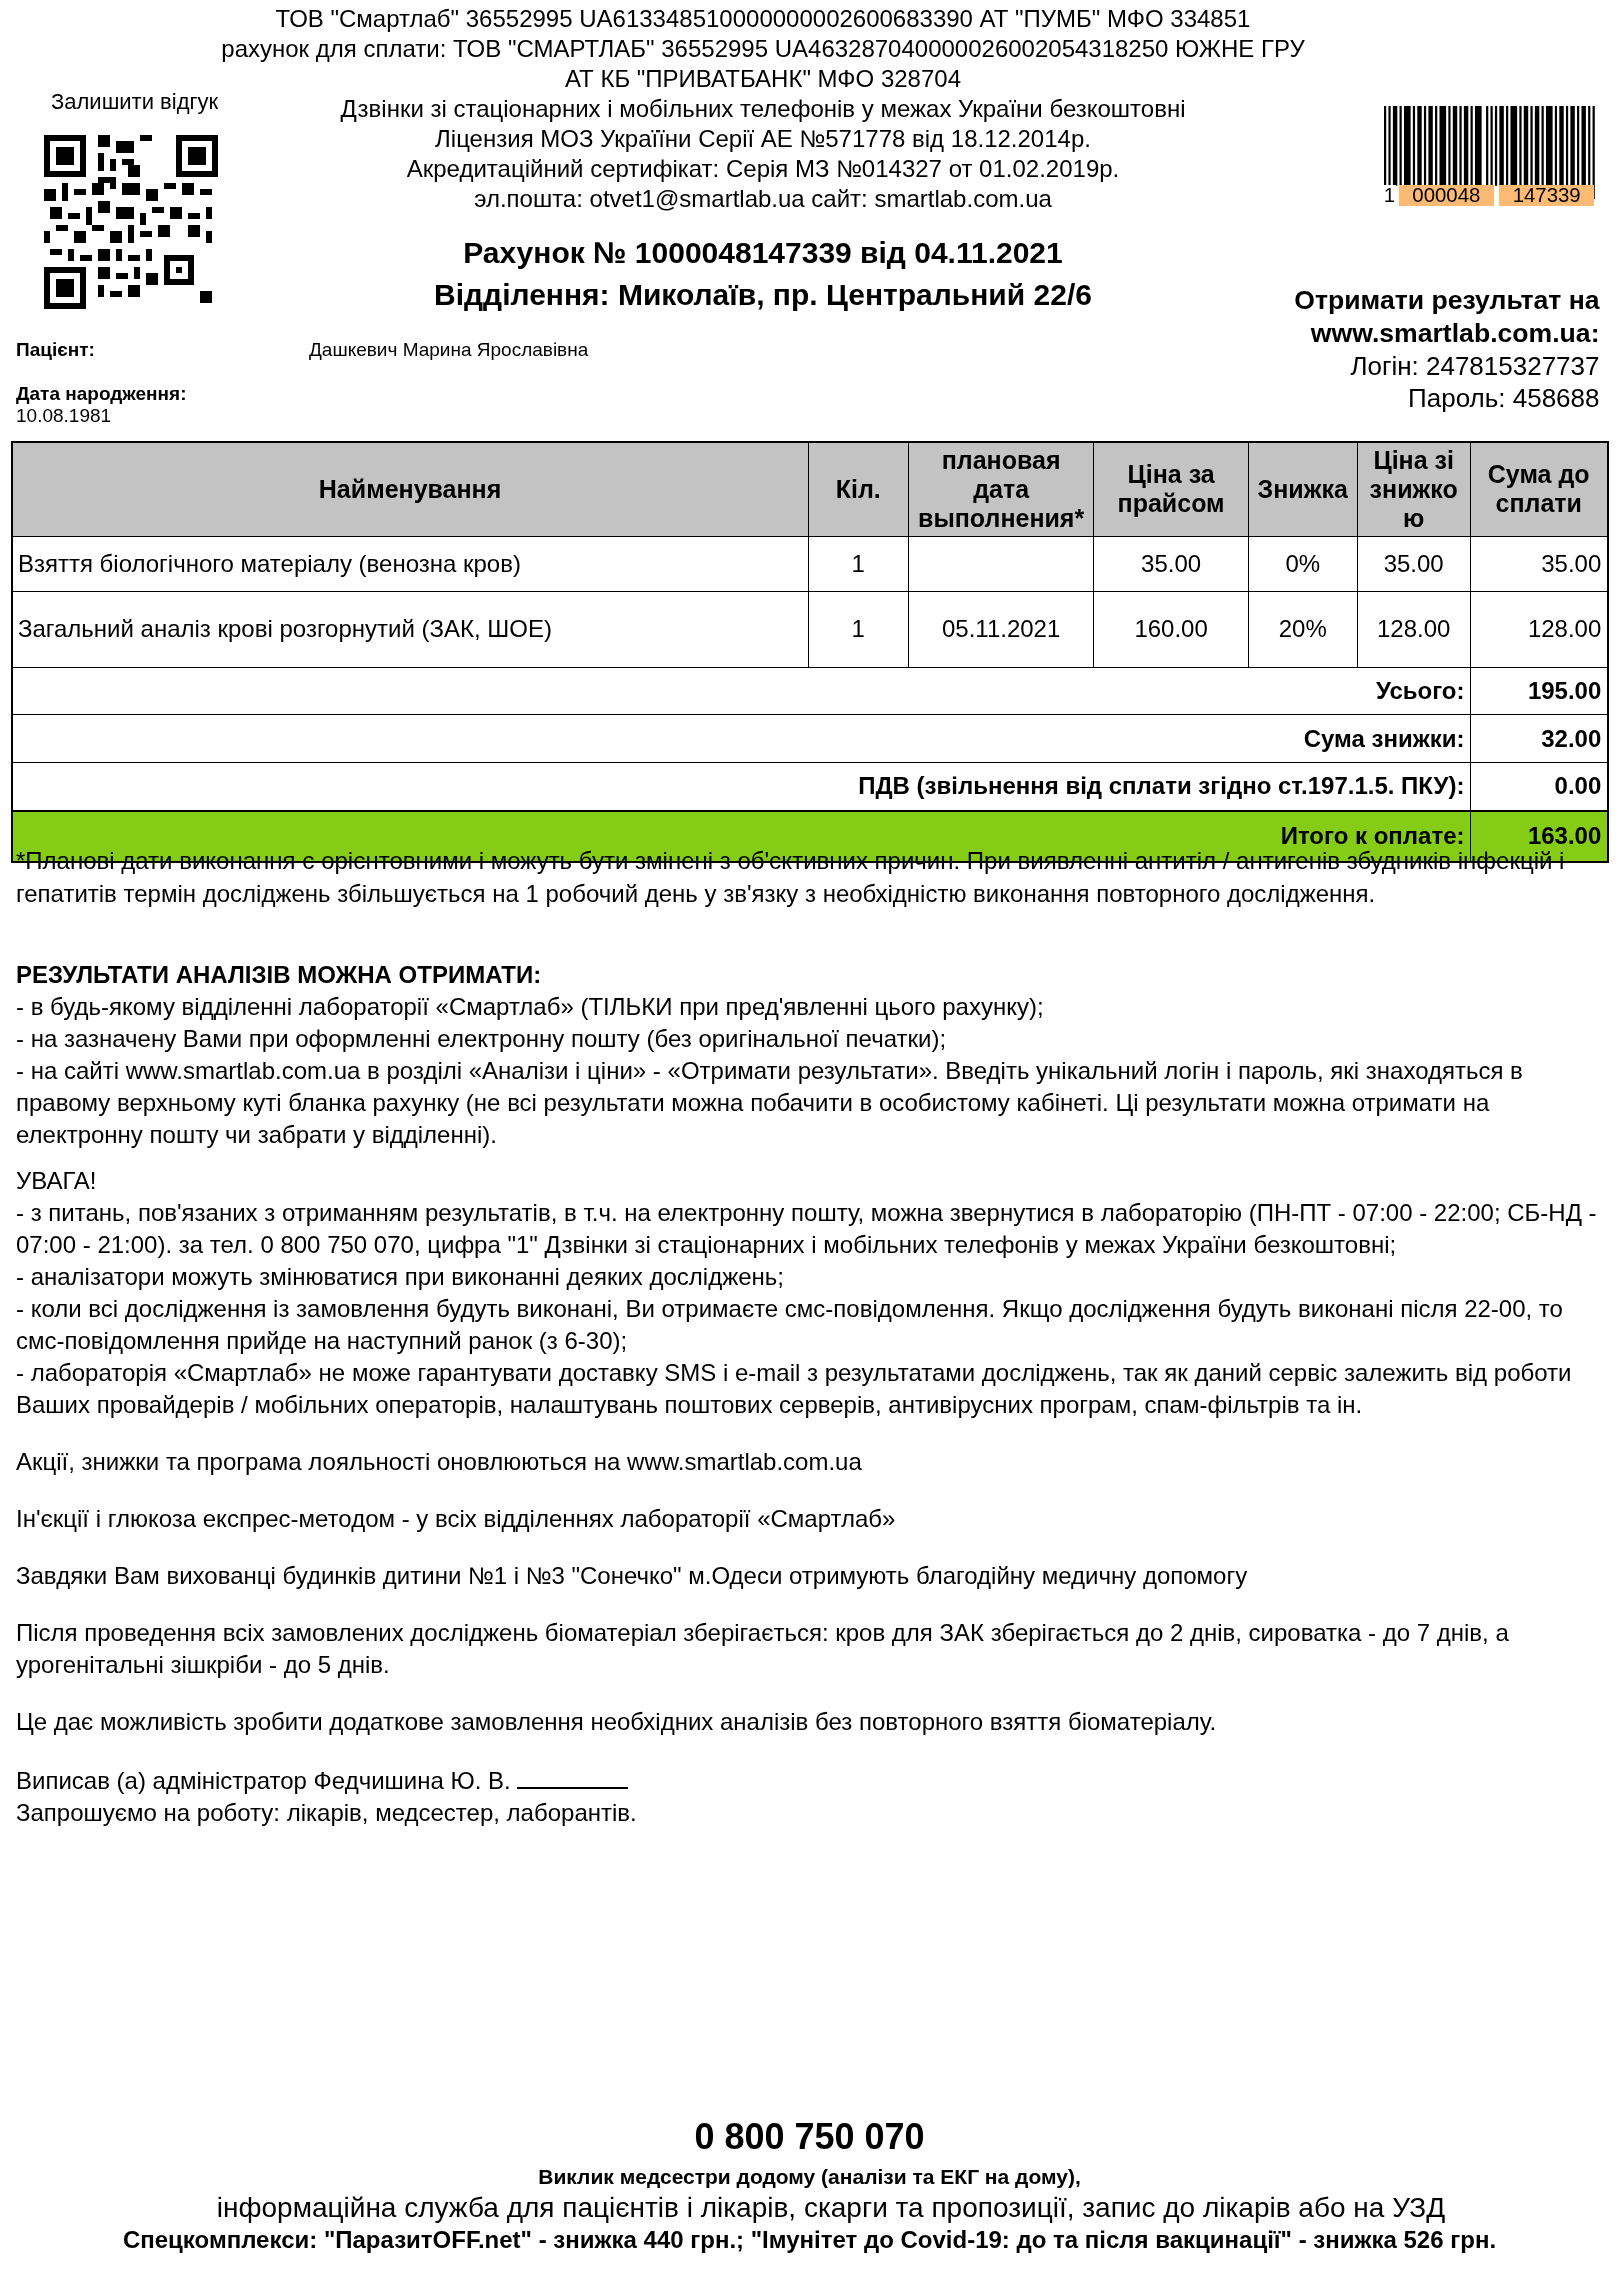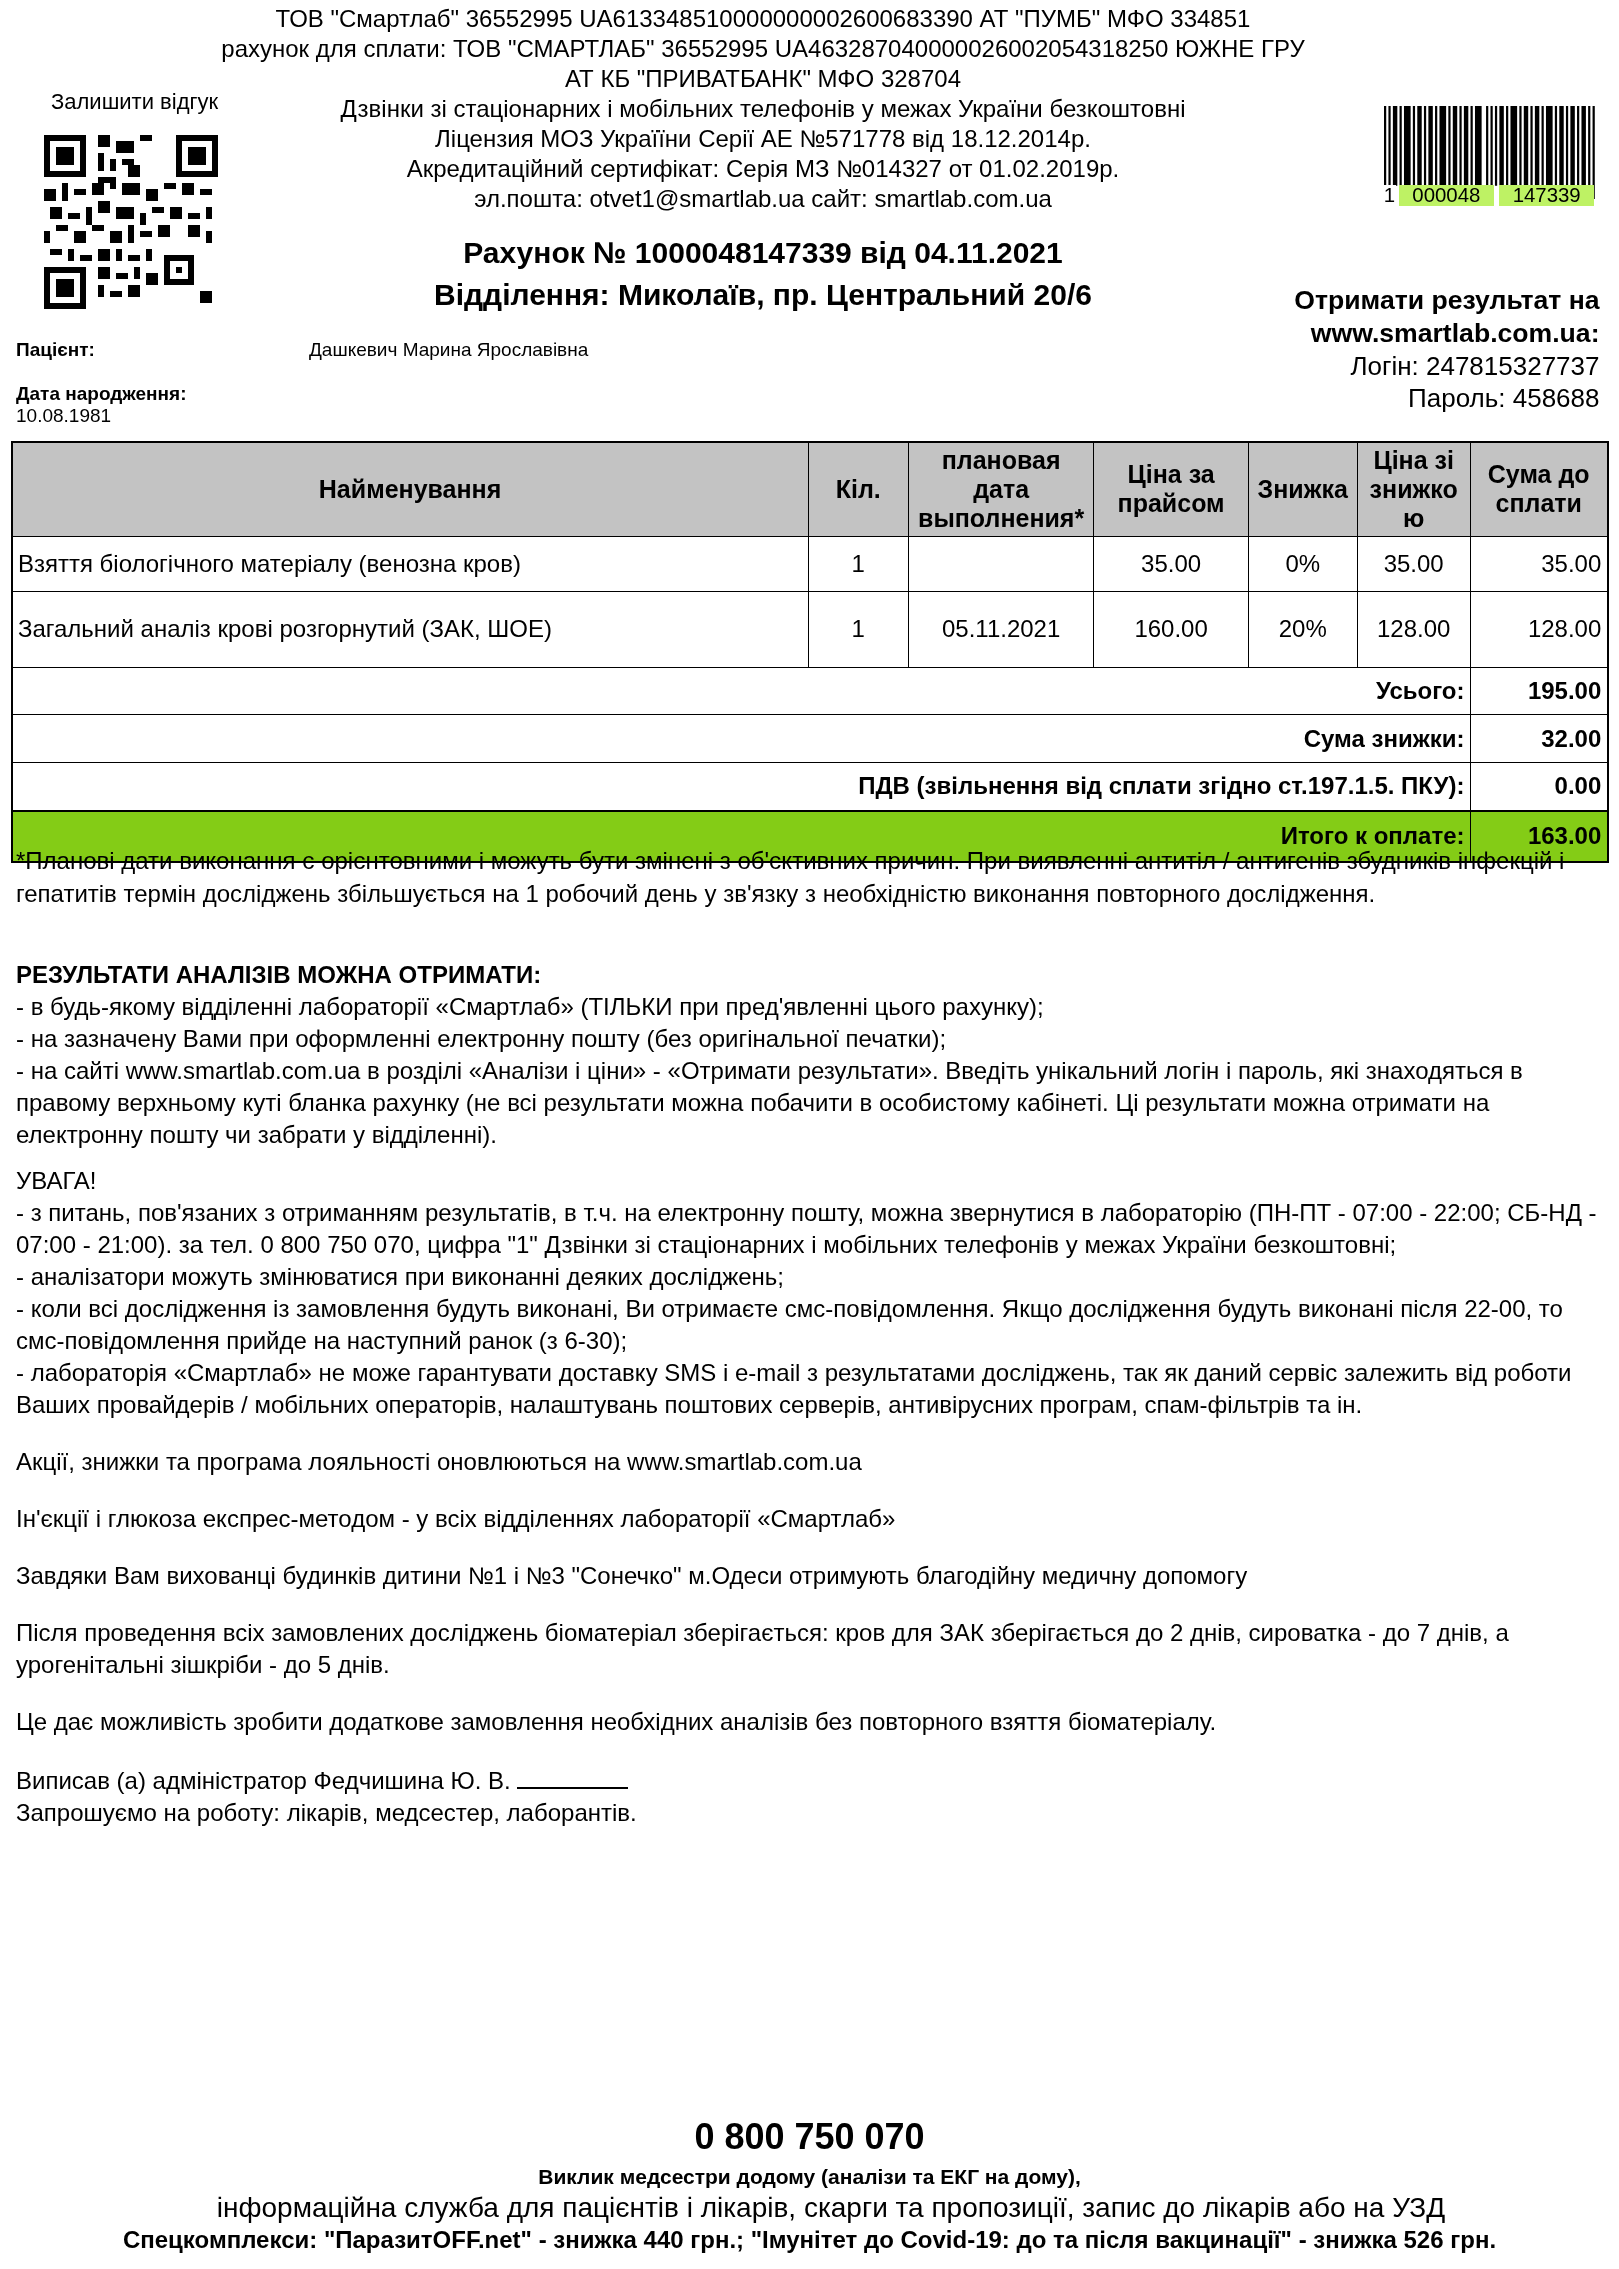--- a/index.html
+++ b/index.html
@@ -11,21 +11,21 @@
   .header-center { position:absolute; top:4.4px; left:151px; width:1224px; text-align:center; font-size:24px; line-height:30px; }
   
   .feedback { position:absolute; top:89px; left:51px; font-size:22px; }
   .qr { position:absolute; top:135px; left:44px; width:174px; height:174px; }
   .qr svg { width:100%; height:100%; }
   
   .barcode { position:absolute; top:106px; right:17.7px; width:222px; }
   .barcode svg { display:block; width:213px; height:93px; margin:0 auto; }
   .barcode-digits { display:flex; width:213px; margin:-14px auto 0; font-size:20.4px; line-height:21px; }
   .bd-first { width:12.4px; background:#fff; }
-  .bd-group { flex:1; text-align:center; background:#bef264; margin:0 2.7px; }
+  .bd-group { flex:1; text-align:center; background:#fdba74; margin:0 2.7px; }
   
   .title-block { position:absolute; top:232px; left:151px; width:1224px; text-align:center; font-weight:bold; font-size:30px; line-height:42px; }
   
   .results-access { position:absolute; top:284px; right:19.5px; text-align:right; }
   .ra-bold { font-weight:bold; font-size:26.6px; line-height:33px; }
   .ra-plain { font-size:26px; line-height:32px; }
   
   .patient-row { position:absolute; left:16px; display:flex; font-size:19px; }
   .patient-row.r1 { top:339px; }
   .patient-row.r2 { top:383px;flex-direction:column; }
@@ -104,21 +104,21 @@
     </svg>
     <div class="barcode-digits">
       <span class="bd-first">1</span>
       <span class="bd-group">000048</span>
       <span class="bd-group">147339</span>
     </div>
   </div>
 
   <div class="title-block">
     <div>Рахунок № 1000048147339 від 04.11.2021</div>
-    <div>Відділення: Миколаїв, пр. Центральний 20/6</div>
+    <div>Відділення: Миколаїв, пр. Центральний 22/6</div>
   </div>
 
   <div class="results-access">
     <div class="ra-bold">Отримати результат на</div>
     <div class="ra-bold">www.smartlab.com.ua:</div>
     <div class="ra-plain">Логін: 247815327737</div>
     <div class="ra-plain">Пароль: 458688</div>
   </div>
 
   <div class="patient-row r1">

